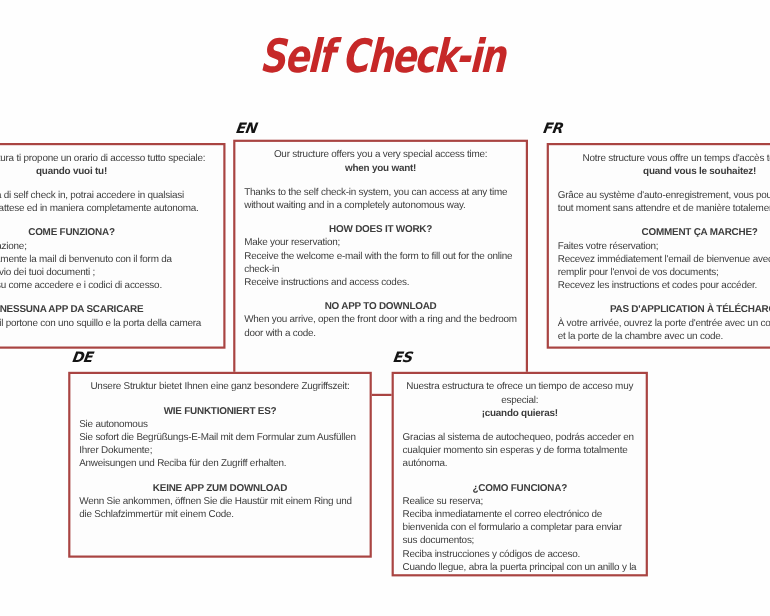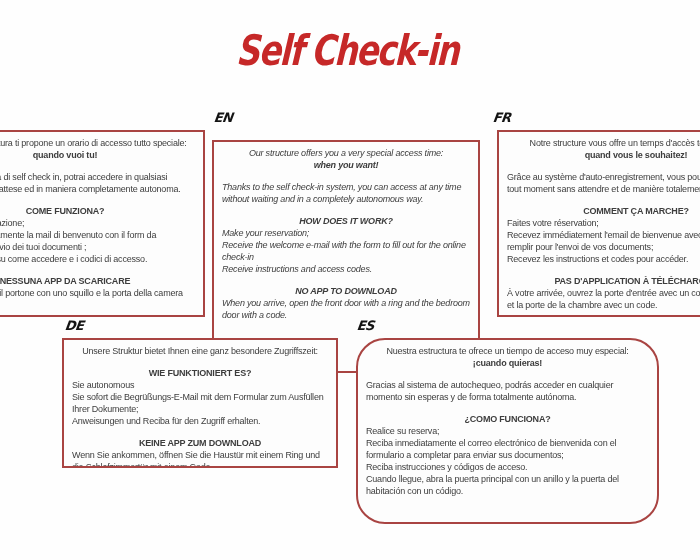--- a/index.html
+++ b/index.html
@@ -56,24 +56,24 @@
   .bold { font-weight: bold; }
   .box-body { margin-top: 10px; }
   .box-heading {
     margin-top: 10px;
     text-align: center;
     font-weight: bold;
   }
   .box-noapp-body {}
   
   .box-it { left: -75px; top: 130px; width: 280px; height: 187px; }
-  .box-en { left: 212px; top: 140px; width: 268px; height: 233px; font-style: italic; }
+  .box-en { left: 212px; top: 127px; width: 268px; height: 233px; }
   .box-fr { left: 497px; top: 130px; width: 278px; height: 187px; }
-  .box-de { left:  62px; top: 338px; width: 276px; height: 130px; }
-  .box-es { left: 356px; top: 338px; width: 303px; height: 186px; border-radius: 29px; }
+  .box-de { left:  62px; top: 338px; width: 276px; height: 169px; }
+  .box-es { left: 356px; top: 338px; width: 233px; height: 186px; }
   .label-it { left: -71px; top: 110px; }
   .label-en { left: 215px; top: 110px; }
   .label-fr { left: 494px; top: 110px; }
   .label-de { left:  66px; top: 318px; }
   .label-es { left: 358px; top: 318px; }
 </style>
 </head>
 <body>
 
 <div class="page">

